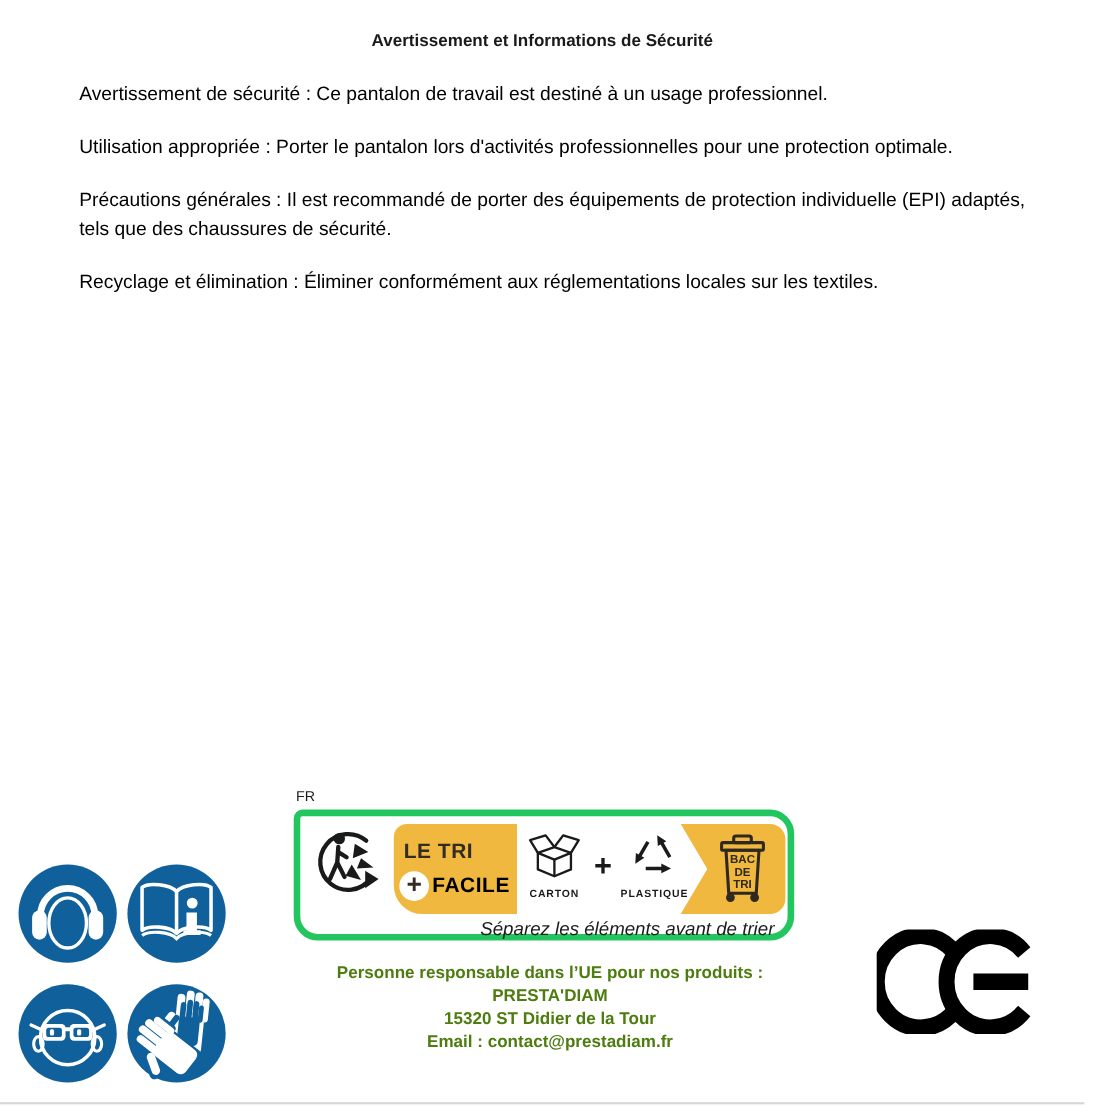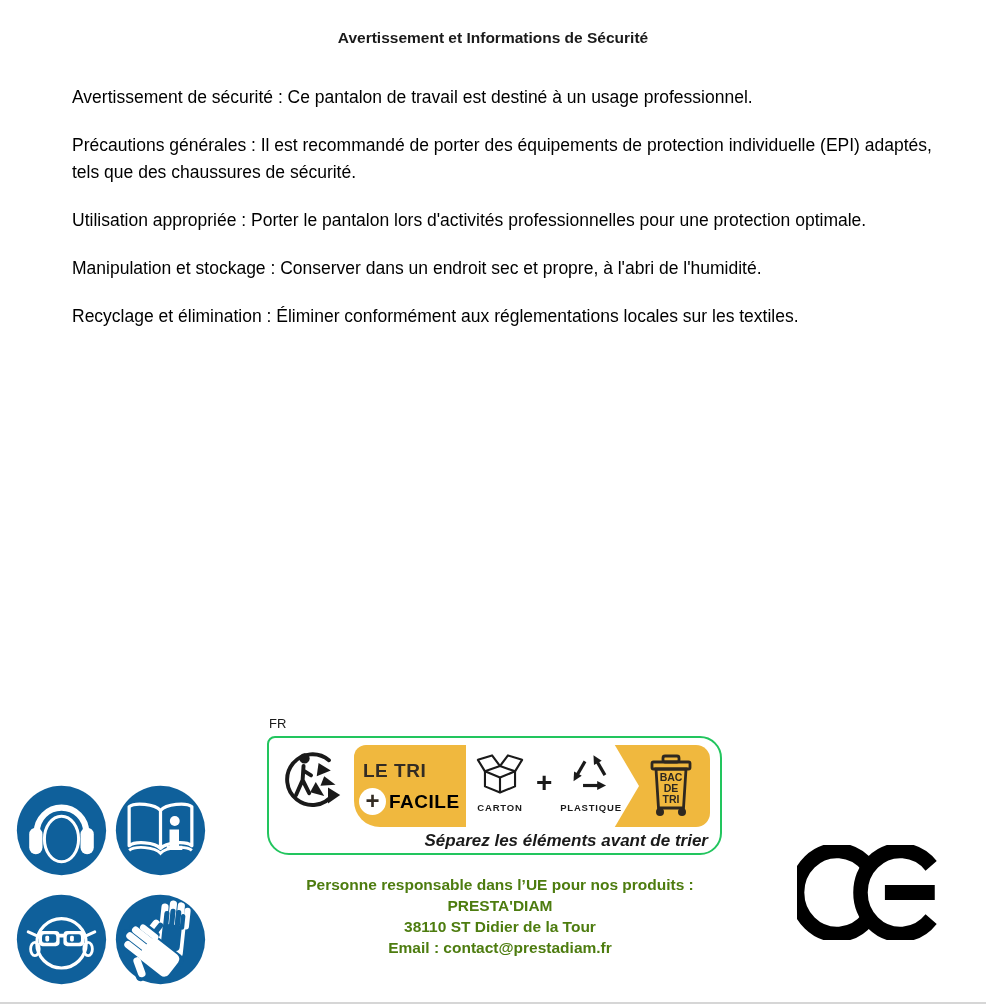--- a/index.html
+++ b/index.html
@@ -5,37 +5,37 @@
   html,body{margin:0;padding:0;background:#fff;}
   .page{
     position:relative;width:986px;height:1005px;background:#ffffff;
     font-family:"Liberation Sans",sans-serif;color:#000;overflow:hidden;
   }
   .doc-title{
     position:absolute;top:29px;left:0;width:100%;text-align:center;
     font-size:15.5px;font-weight:bold;color:#1a1a1a;
   }
   .body-text{
-    position:absolute;left:72px;top:84px;width:885px;
+    position:absolute;left:72px;top:72px;width:885px;
     font-size:17.5px;line-height:27px;color:#000;
   }
   .body-text p{margin:0 0 21px 0;}
 
   
   .icon-grid{
     position:absolute;left:14px;top:783px;
     display:grid;grid-template-columns:95px 95px;grid-gap:14px 4px;
   }
   .icon-grid svg{display:block;}
 
   
   .fr-tag{position:absolute;left:269px;top:716px;font-size:13px;font-weight:normal;color:#1a1a1a;}
   .label-box{
     position:absolute;left:267px;top:736px;width:455px;height:119px;
-    background:#fff;border:2px solid #22c55e;border-radius:8px 22px 22px 22px;
+    background:#fff;border:6px solid #22c55e;border-radius:8px 22px 22px 22px;
     box-sizing:border-box;
   }
   .triman{position:absolute;left:12px;top:8px;}
   .yellow-band{
     position:absolute;left:85px;top:7px;width:356px;height:82px;
     background:#F0B83E;border-radius:12px 14px 14px 26px;
   }
   .headline-line1{
     position:absolute;left:9px;top:15px;font-size:19px;font-weight:800;
     letter-spacing:.5px;color:#332C24;white-space:nowrap;
@@ -56,21 +56,21 @@
   .mat-block{position:absolute;width:64px;text-align:center;}
   .mat-block .mat-label{
     font-size:9.5px;font-weight:bold;letter-spacing:.8px;color:#1a1a1a;margin-top:1px;
   }
   .mat-plus{
     position:absolute;left:70px;top:22px;font-size:28px;font-weight:800;color:#1a1a1a;
   }
   .bin-group{position:absolute;left:378px;top:16px;}
   .tagline{
     position:absolute;right:12px;top:93px;font-size:17px;font-style:italic;
-    font-weight:bold;color:#1a1a1a;white-space:nowrap;
+    font-weight:normal;color:#1a1a1a;white-space:nowrap;
   }
 
   
   .responsible{
     position:absolute;left:200px;top:874px;width:600px;text-align:center;
     font-size:15.5px;font-weight:bold;line-height:21px;color:#4d7c0f;
   }
   .responsible div{white-space:nowrap;}
 
   .ce-mark{position:absolute;left:797px;top:845px;}
@@ -79,23 +79,22 @@
 </style>
 </head>
 <body>
 
 <div class="page">
 
   <div class="doc-title">Avertissement et Informations de Sécurité</div>
 
   <div class="body-text">
     <p>Avertissement de sécurité : Ce pantalon de travail est destiné à un usage professionnel.</p>
+    <p>Utilisation appropriée : Porter le pantalon lors d'activités professionnelles pour une protection optimale.</p>
     <p>Précautions générales : Il est recommandé de porter des équipements de protection individuelle (EPI) adaptés, tels que des chaussures de sécurité.</p>
-    <p>Utilisation appropriée : Porter le pantalon lors d'activités professionnelles pour une protection optimale.</p>
-    <p>Manipulation et stockage : Conserver dans un endroit sec et propre, à l'abri de l'humidité.</p>
     <p>Recyclage et élimination : Éliminer conformément aux réglementations locales sur les textiles.</p>
   </div>
 
   <div class="icon-grid">
 
     <svg width="95" height="95" viewBox="-50 -50 100 100">
       <circle r="47" fill="#0F609B"></circle>
       <path d="M-26,2 A 26 26 0 0 1 26,2" fill="none" stroke="#fff" stroke-width="6.5"></path>
       <ellipse cx="0" cy="9" rx="18" ry="24" fill="none" stroke="#fff" stroke-width="3.2"></ellipse>
       <rect x="-34" y="-3" width="14" height="28" rx="7" fill="#fff"></rect>
@@ -208,21 +207,21 @@
       <text x="24" y="38" text-anchor="middle" font-size="10.5" font-weight="bold" fill="#2e2820">DE</text>
       <text x="24" y="49" text-anchor="middle" font-size="10.5" font-weight="bold" fill="#2e2820">TRI</text>
     </svg>
 
     <div class="tagline">Séparez les éléments avant de trier</div>
   </div>
 
   <div class="responsible">
     <div>Personne responsable dans l’UE pour nos produits :</div>
     <div>PRESTA'DIAM</div>
-    <div>38110 ST Didier de la Tour</div>
+    <div>15320 ST Didier de la Tour</div>
     <div>Email : contact@prestadiam.fr</div>
   </div>
 
   <svg class="ce-mark" width="145" height="95" viewBox="0 0 160 100" preserveAspectRatio="none">
     <g stroke="#000" stroke-width="16" fill="none">
       <path d="M 78,22 A 44 44 0 1 0 78,78"></path>
       <path d="M 148,22 A 44 44 0 1 0 148,78"></path>
       <path d="M 97,50 L 152,50"></path>
     </g>
   </svg>

